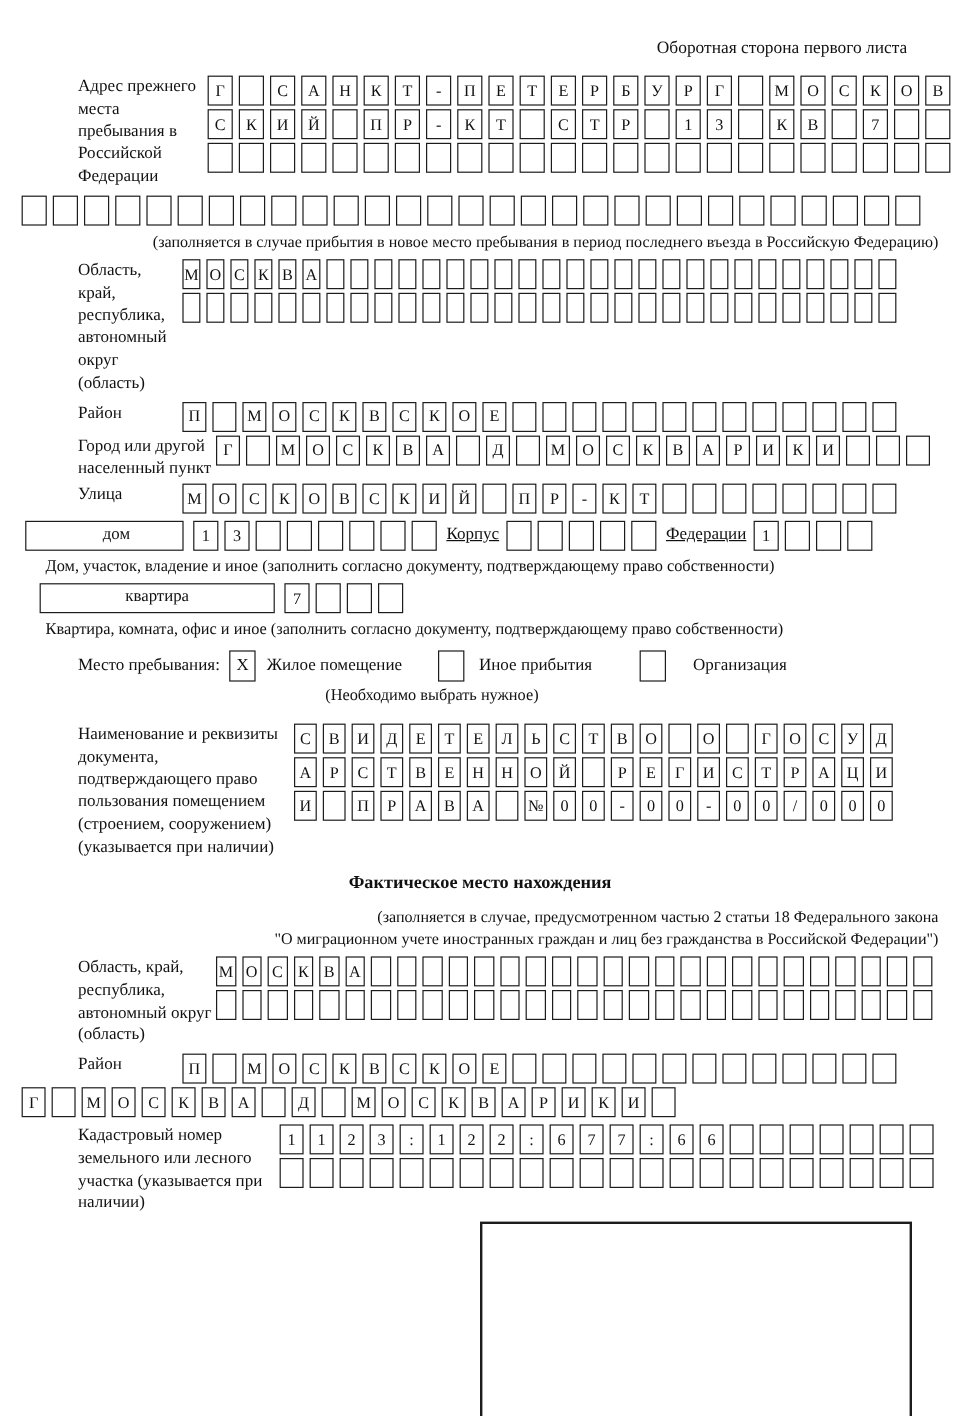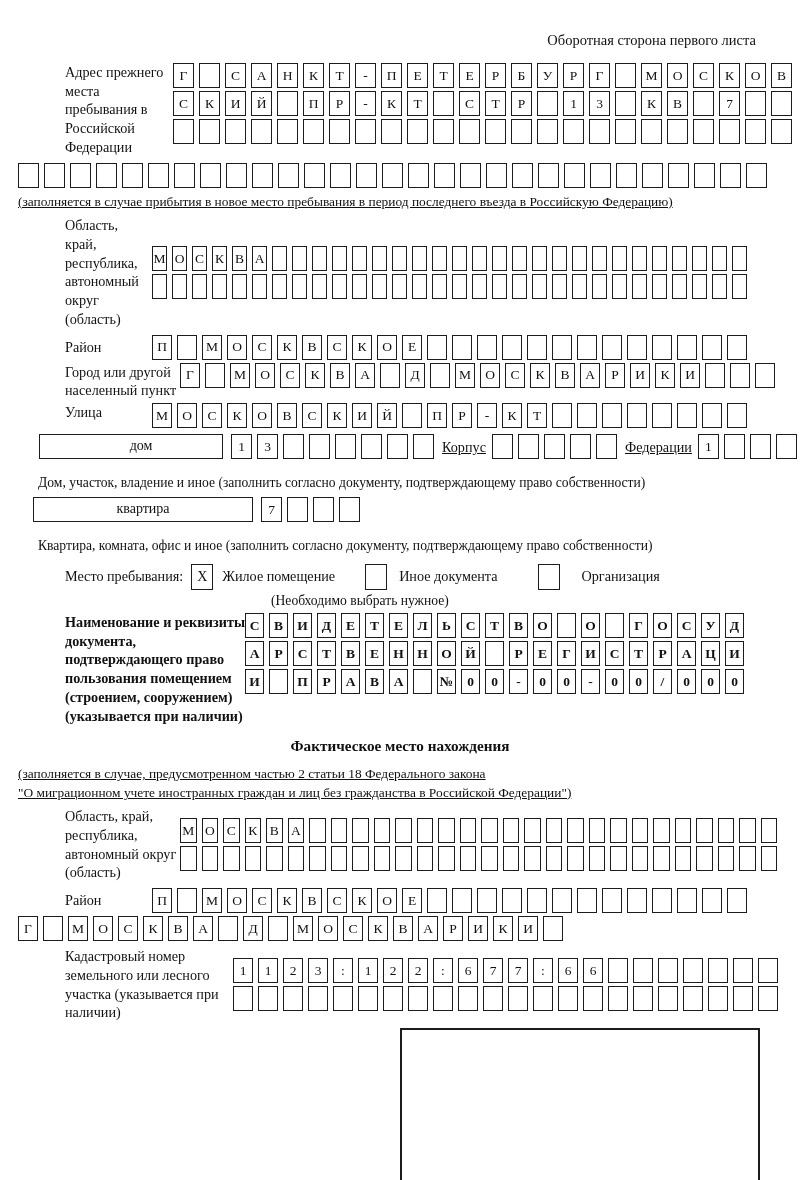--- a/index.html
+++ b/index.html
@@ -27,44 +27,44 @@
     width:20px; height:25px; border:1.6px solid #1c1c1c; background:#fff;
     display:flex; align-items:center; justify-content:center;
     font-size:13.5px; line-height:1; flex-shrink:0;
   }
   .cells-wide  .cell { width:21px; }
   .cells-std   .cell { width:20px; }
   .cells-narrow .cell { width:15px; }
   .cells-doc   .cell { width:19px; }
   .cells-fact  .cell { width:16.5px; }
 
-  .caption { text-align:left; font-size:13.4px; margin-top:5px; line-height:1.3;text-decoration:underline; }
-  .caption-left { font-size:13.6px; margin-top:16px; padding-left:20px; }
+  .caption { text-align:right; font-size:13.4px; margin-top:5px; line-height:1.3; }
+  .caption-left { font-size:13.6px; margin-top:5px; padding-left:20px; }
   .sec-title { text-align:center; font-weight:bold; font-size:15.2px; margin-top:8px; }
 
   .inline-box {
     height:25px; border:1.6px solid #1c1c1c; display:flex;
     align-items:center; justify-content:center; font-size:14px; flex-shrink:0;
   }
-  .dom-box { width:184px; margin-left:21px;padding-left:20px; }
-  .kv-box  { width:220px; margin-left:15px; }
+  .dom-box { width:132px; margin-left:3px;padding-left:20px; }
+  .kv-box  { width:196px; margin-left:15px; }
   .small-lab { font-size:14.2px; padding:3px 6px 0 8px; flex-shrink:0;text-decoration:underline; }
 
   .stay-row { display:flex; align-items:center; margin-top:10px; }
   .stay-label { font-size:14.2px; padding-left:47px; }
   .checkbox {
     width:22px; height:26px; border:1.8px solid #1c1c1c; background:#fff;
     display:flex; align-items:center; justify-content:center; font-size:14px; flex-shrink:0;
   }
   .opt-label { font-size:14.2px; }
 
   .stamp-wrap { width:375px; margin-left:auto; margin-right:24px; margin-top:6px; }
   .stamp-box { width:360px; height:175px; border:2px solid #1c1c1c; margin-left:17px; }
 
-  .mt6 { margin-top:6px;align-items:center; } .mt10 { margin-top:4px;font-weight:bold; } .mt14 { margin-top:14px; }
+  .mt6 { margin-top:6px; } .mt10 { margin-top:16px; } .mt14 { margin-top:14px; }
 </style>
 </head>
 <body>
 
 <div class="page">
 
   <div class="corner-note">Оборотная сторона первого листа</div>
 
   <div class="frow mt14">
     <div class="flabel lab-top">Адрес прежнего места пребывания в Российской Федерации</div>
@@ -382,21 +382,21 @@
         <div class="cell"></div>
       </div>
   </div>
   <div class="caption-left">Квартира, комната, офис и иное (заполнить согласно документу, подтверждающему право собственности)</div>
 
   <div class="stay-row">
     <div class="stay-label">Место пребывания:</div>
     <div class="checkbox" style="margin-left:8px;">X</div>
     <div class="opt-label" style="margin-left:9px;">Жилое помещение</div>
     <div class="checkbox" style="margin-left:30px;"></div>
-    <div class="opt-label" style="margin-left:12px;">Иное документа</div>
+    <div class="opt-label" style="margin-left:12px;">Иное прибытия</div>
     <div class="checkbox" style="margin-left:40px;"></div>
     <div class="opt-label" style="margin-left:22px;">Организация</div>
   </div>
   <div style="font-size:13.6px; margin-left:237px; margin-top:3px;padding-left:16px;">(Необходимо выбрать нужное)</div>
 
   <div class="frow mt10">
     <div class="flabel lab-doc">Наименование и реквизиты документа, подтверждающего право пользования помещением (строением, сооружением) (указывается при наличии)</div>
     <div class="stack">
       <div class="cells cells-doc">
           <div class="cell">С</div>

